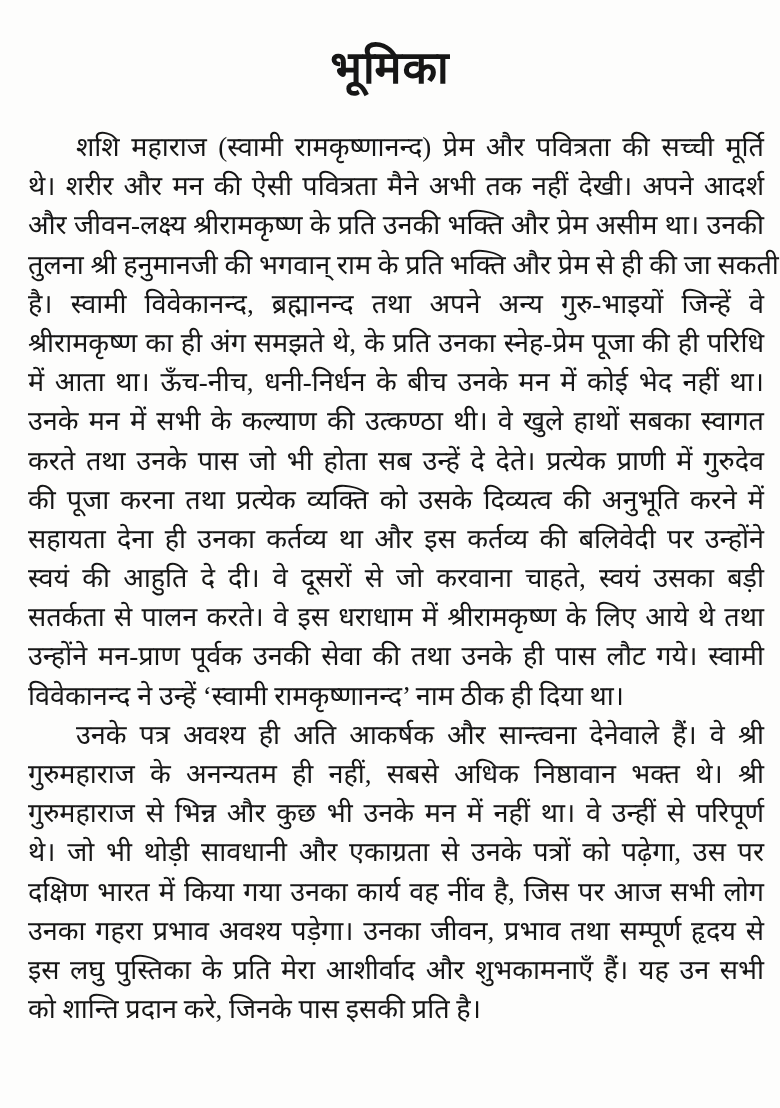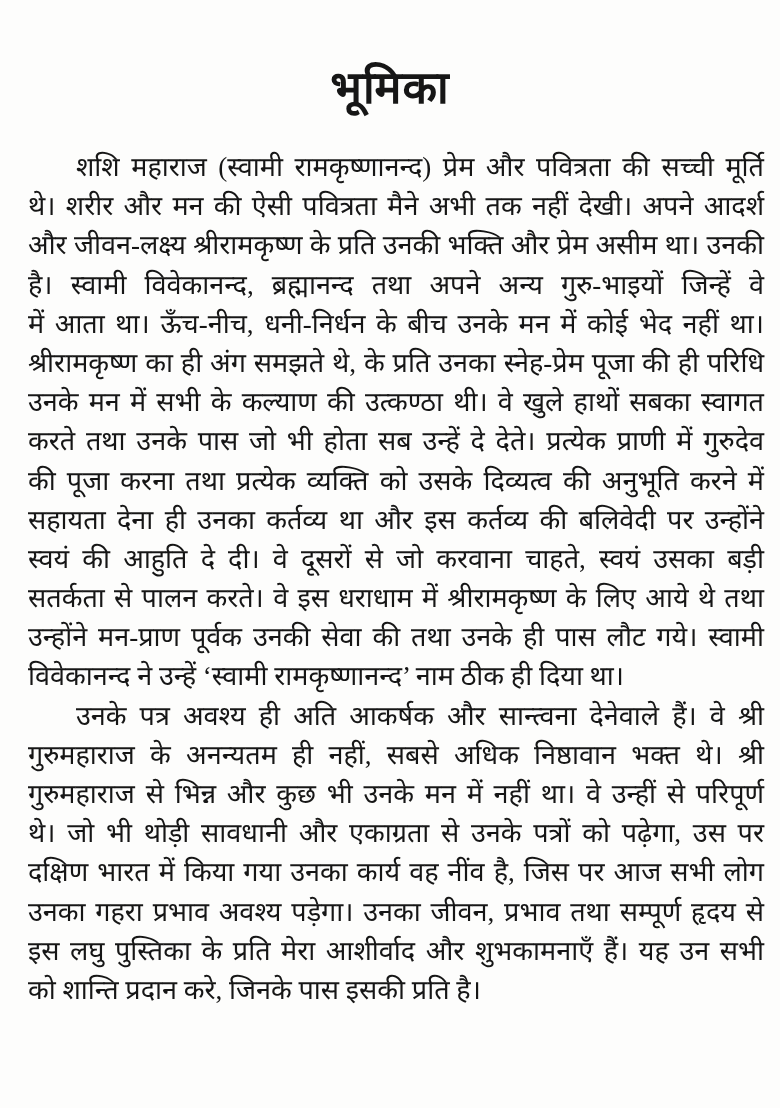--- a/index.html
+++ b/index.html
@@ -15,21 +15,21 @@
     position:relative;
     width:780px;
     height:1108px;
     background:var(--paper);
     color:var(--ink);
     overflow:hidden;
     box-sizing:border-box;
   }
   .page-title{
     margin:0;
-    padding-top:58px;
+    padding-top:38px;
     text-align:center;
     font-size:45px;
     line-height:60px;
     font-weight:700;
     letter-spacing:1px;
     color:var(--ink);
   }
   .text-block{
     margin:30px 16px 0 28px;
     font-size:27px;
@@ -54,23 +54,24 @@
 <body>
 
 <div class="page">
   <h1 class="page-title">भूमिका</h1>
 
   <div class="text-block">
     <div class="para">
       <div class="line indent">शशि महाराज (स्वामी रामकृष्णानन्द) प्रेम और पवित्रता की सच्ची मूर्ति</div>
       <div class="line">थे। शरीर और मन की ऐसी पवित्रता मैने अभी तक नहीं देखी। अपने आदर्श</div>
       <div class="line">और जीवन-लक्ष्य श्रीरामकृष्ण के प्रति उनकी भक्ति और प्रेम असीम था। उनकी</div>
+      <div class="line">तुलना श्री हनुमानजी की भगवान् राम के प्रति भक्ति और प्रेम से ही की जा सकती</div>
       <div class="line">है। स्वामी विवेकानन्द, ब्रह्मानन्द तथा अपने अन्य गुरु-भाइयों जिन्हें वे</div>
+      <div class="line">श्रीरामकृष्ण का ही अंग समझते थे, के प्रति उनका स्नेह-प्रेम पूजा की ही परिधि</div>
       <div class="line">में आता था। ऊँच-नीच, धनी-निर्धन के बीच उनके मन में कोई भेद नहीं था।</div>
-      <div class="line">श्रीरामकृष्ण का ही अंग समझते थे, के प्रति उनका स्नेह-प्रेम पूजा की ही परिधि</div>
       <div class="line">उनके मन में सभी के कल्याण की उत्कण्ठा थी। वे खुले हाथों सबका स्वागत</div>
       <div class="line">करते तथा उनके पास जो भी होता सब उन्हें दे देते। प्रत्येक प्राणी में गुरुदेव</div>
       <div class="line">की पूजा करना तथा प्रत्येक व्यक्ति को उसके दिव्यत्व की अनुभूति करने में</div>
       <div class="line">सहायता देना ही उनका कर्तव्य था और इस कर्तव्य की बलिवेदी पर उन्होंने</div>
       <div class="line">स्वयं की आहुति दे दी। वे दूसरों से जो करवाना चाहते, स्वयं उसका बड़ी</div>
       <div class="line">सतर्कता से पालन करते। वे इस धराधाम में श्रीरामकृष्ण के लिए आये थे तथा</div>
       <div class="line">उन्होंने मन-प्राण पूर्वक उनकी सेवा की तथा उनके ही पास लौट गये। स्वामी</div>
       <div class="line para-end">विवेकानन्द ने उन्हें ‘स्वामी रामकृष्णानन्द’ नाम ठीक ही दिया था।</div>
     </div>
 

